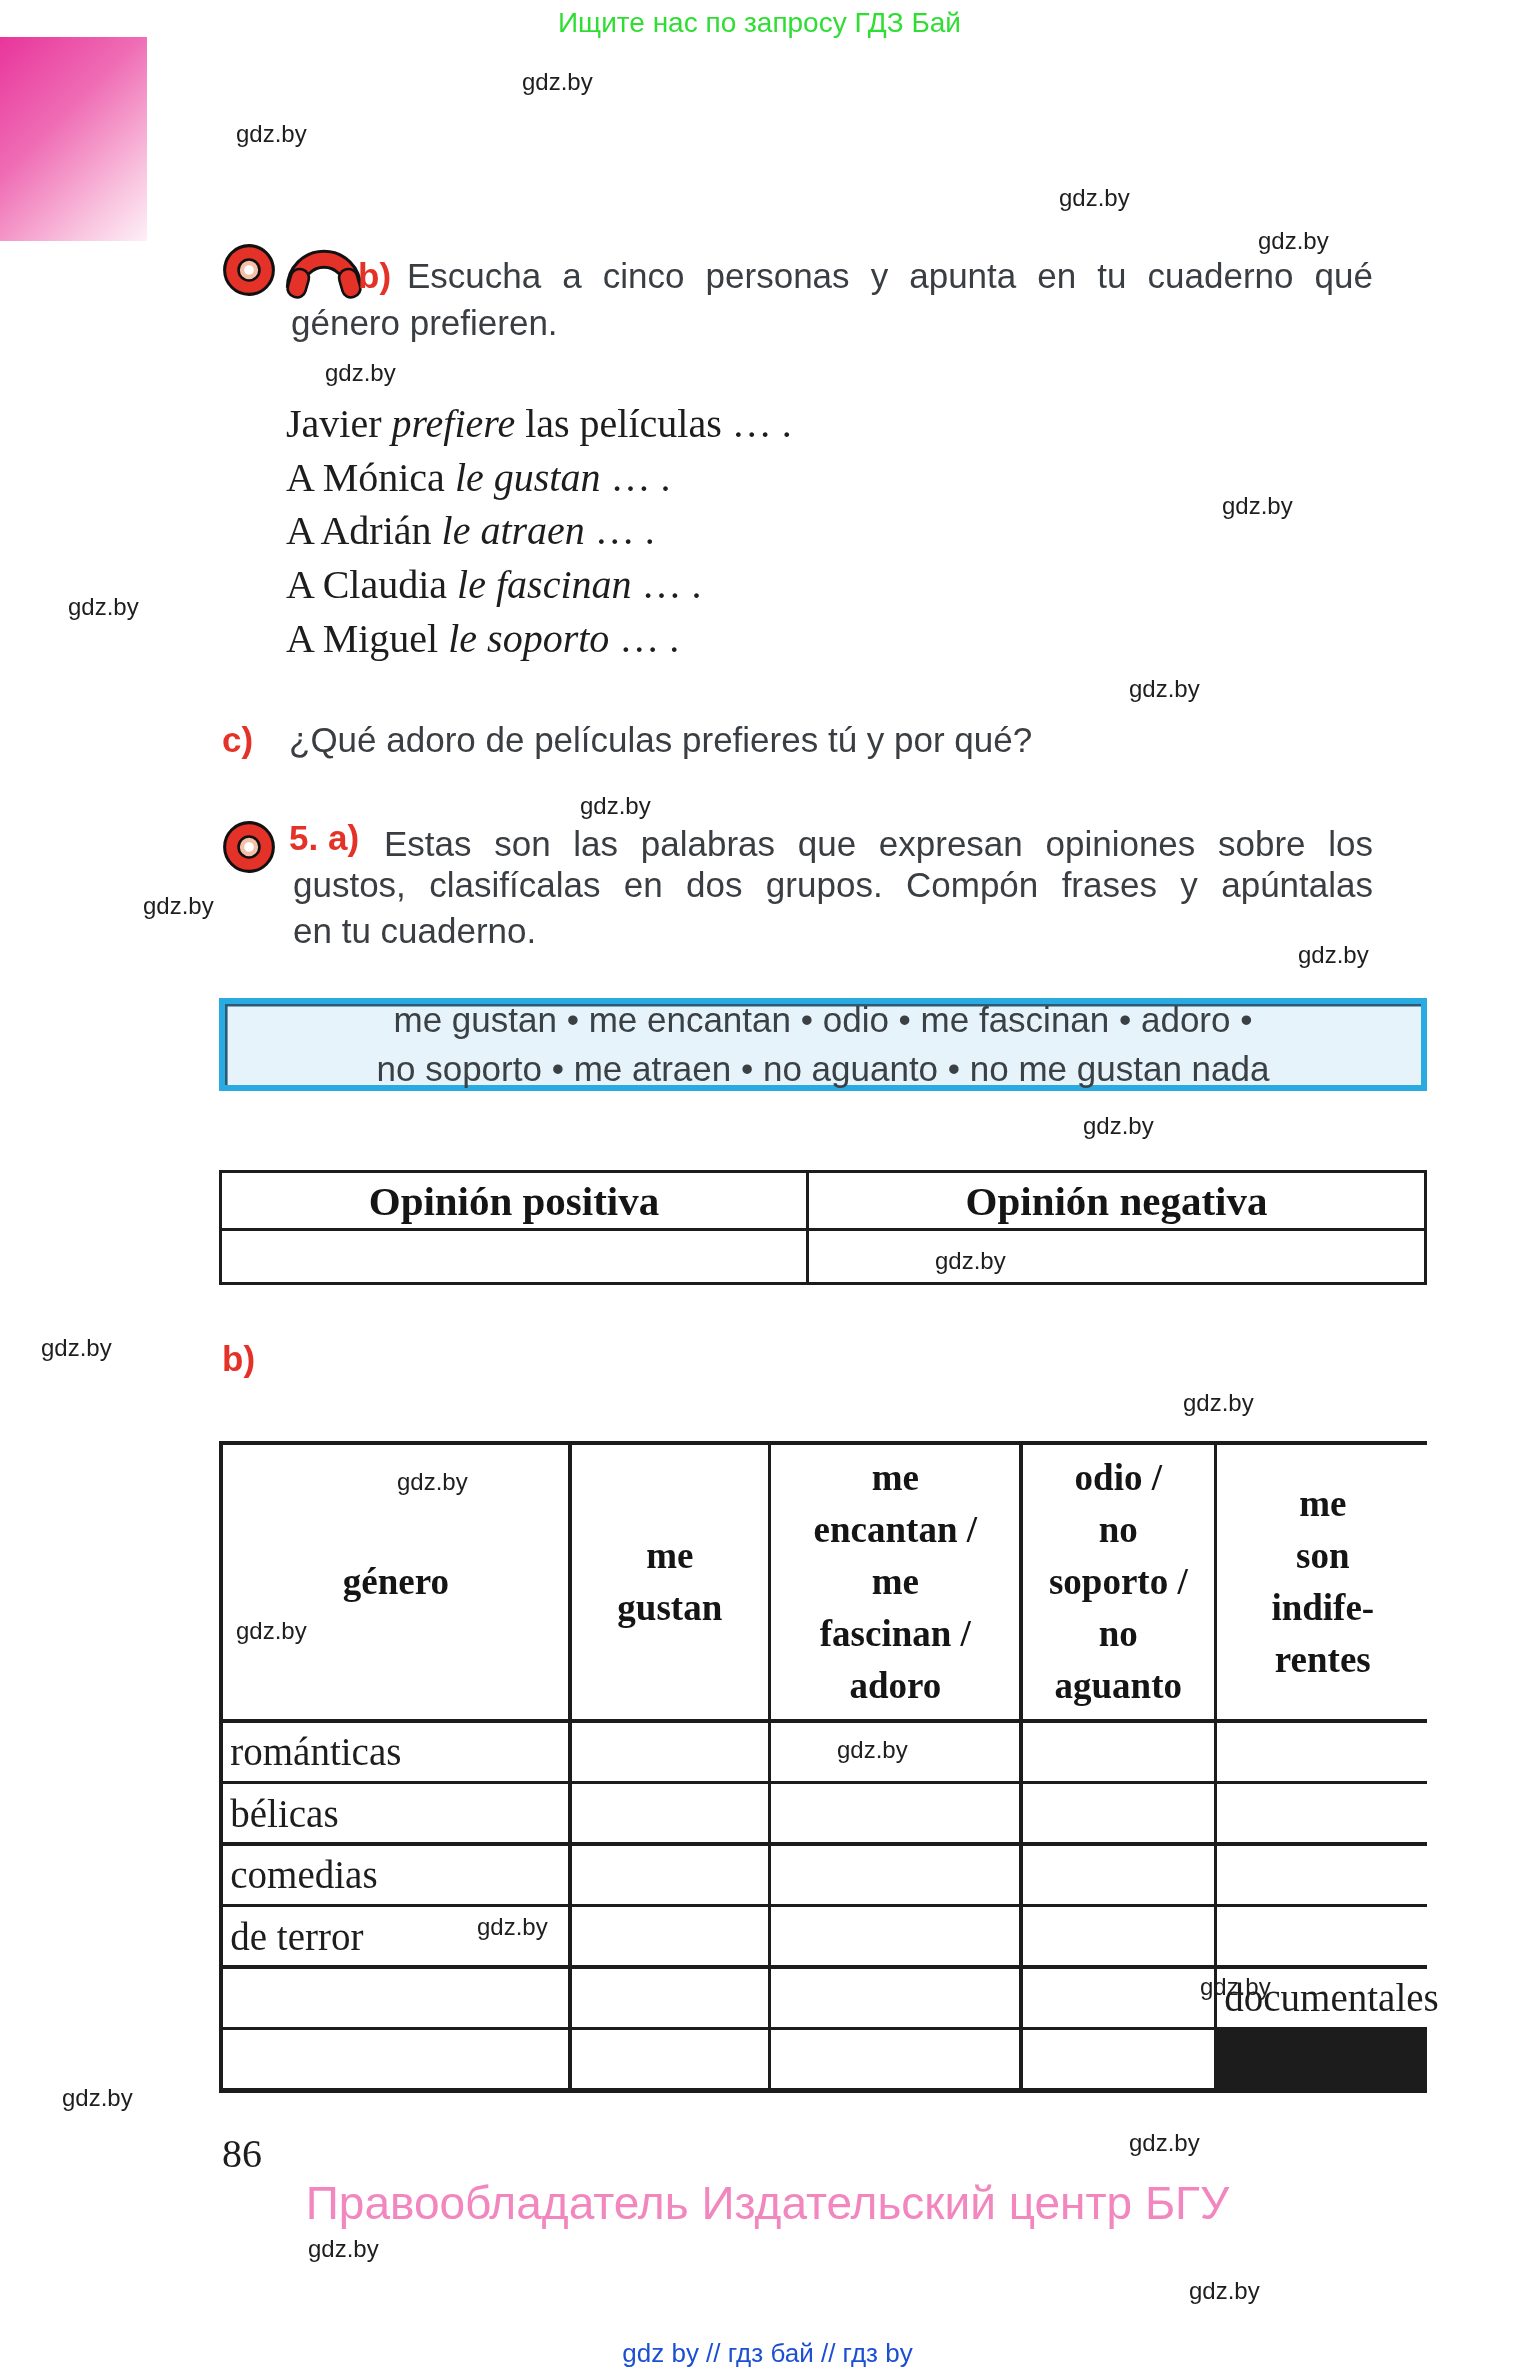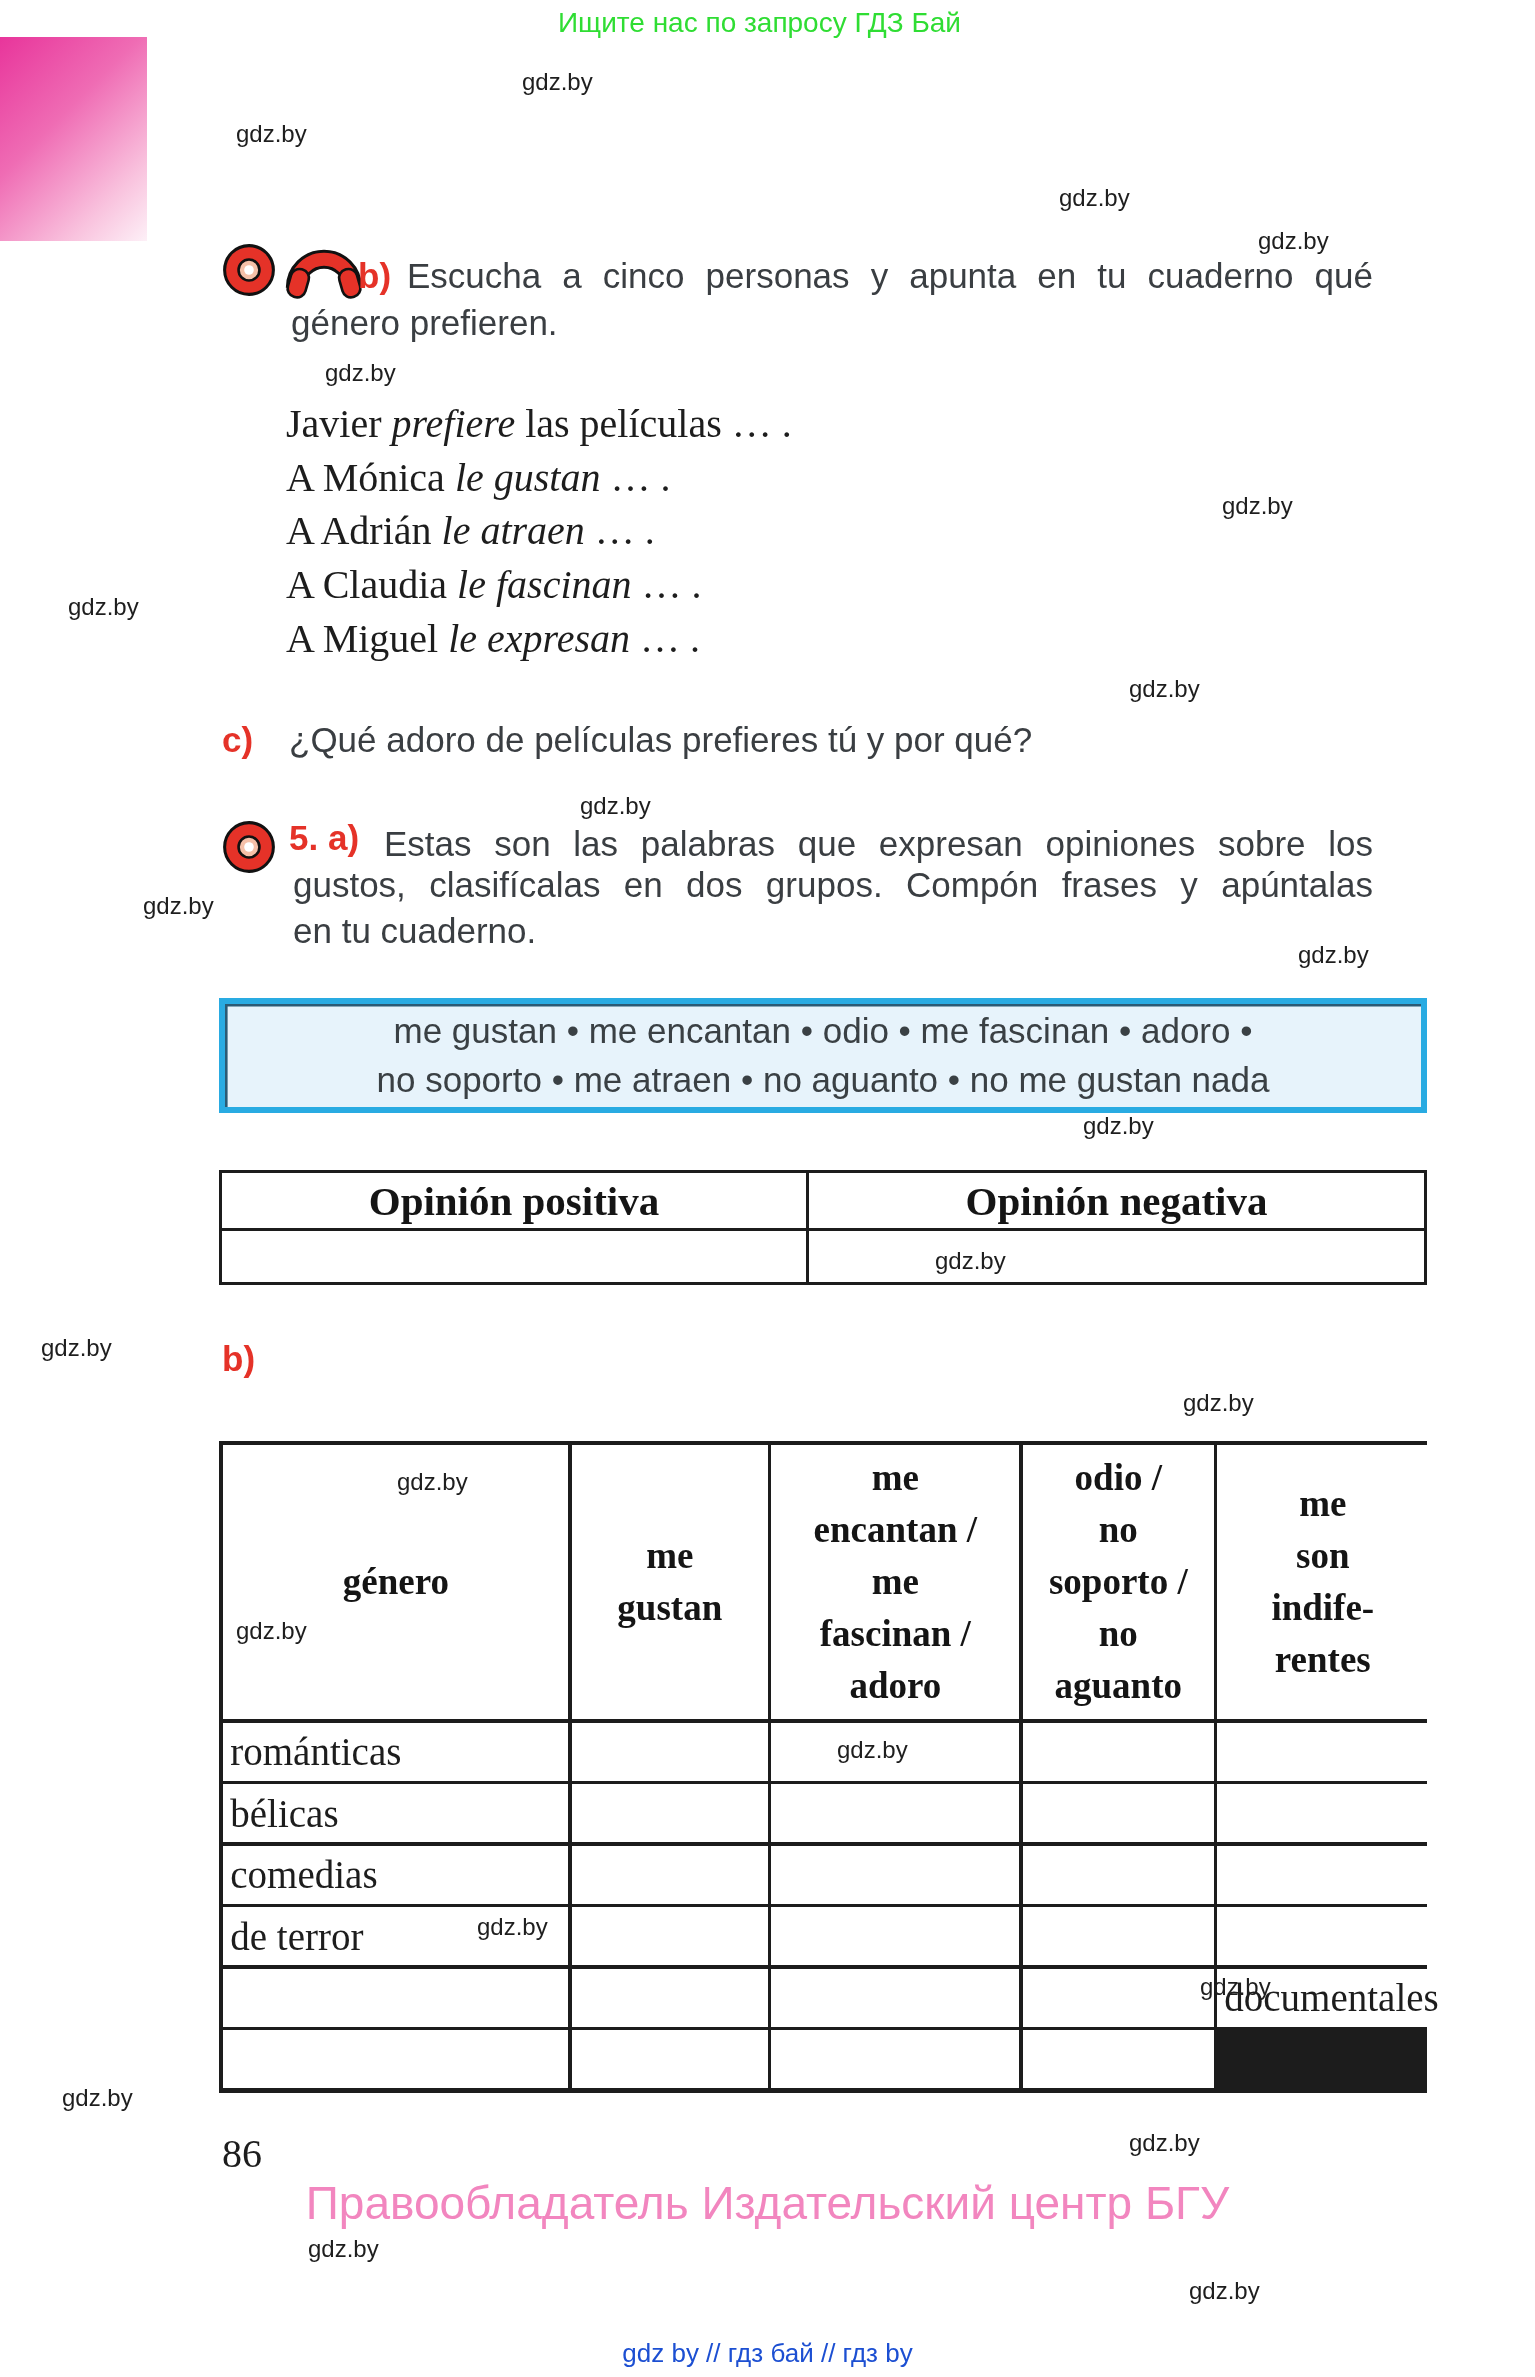--- a/index.html
+++ b/index.html
@@ -24,21 +24,21 @@
   }
   
   .sans{color:#3a3e42;font-size:35px;line-height:40px;}
   .marker{color:#e53228;font-weight:bold;font-size:35px;white-space:nowrap;}
   .just{text-align:justify;text-align-last:justify;white-space:nowrap0;}
   .serif{font-family:"Liberation Serif","DejaVu Serif",serif;color:#1d1d1d;}
   .list-item{font-size:40px;line-height:43px;white-space:nowrap;}
   .list-item .verb{font-style:italic;}
   
   .word-box{
-    left:219px;top:998px;width:1208px;height:115px;box-sizing:border-box;
+    left:219px;top:998px;width:1208px;height:93px;box-sizing:border-box;
     background:#e7f3fb;border:6px solid #29abe2;
     box-shadow:inset 2.6px 2.6px 0 #2b5a74;
     display:flex;flex-direction:column;justify-content:center;align-items:center;gap:8.7px;
     z-index:5;
   }
   .word-box .wline{font-size:35px;color:#3a4044;white-space:nowrap;}
   
   .op-table{
     left:219px;top:1170px;width:1208px;box-sizing:border-box;
     border:3.5px solid #1c1c1c;z-index:5;background:#fff;
@@ -102,21 +102,21 @@
   </div>
 
   <div class="abs marker" style="left:358px;top:256px;">b)</div>
   <div class="abs sans just" style="left:407px;top:256px;width:966px;">Escucha a cinco personas y apunta en tu cuaderno qué</div>
   <div class="abs sans" style="left:291px;top:303px;">género prefieren.</div>
 
   <div class="abs serif list-item" style="left:286px;top:402px;"><span>Javier </span><span class="verb">prefiere</span><span> las películas … .</span></div>
   <div class="abs serif list-item" style="left:286px;top:456px;"><span>A Mónica </span><span class="verb">le gustan</span><span> … .</span></div>
   <div class="abs serif list-item" style="left:286px;top:509px;"><span>A Adrián </span><span class="verb">le atraen</span><span> … .</span></div>
   <div class="abs serif list-item" style="left:286px;top:563px;"><span>A Claudia </span><span class="verb">le fascinan</span><span> … .</span></div>
-  <div class="abs serif list-item" style="left:286px;top:617px;"><span>A Miguel </span><span class="verb">le expresan</span><span> … .</span></div>
+  <div class="abs serif list-item" style="left:286px;top:617px;"><span>A Miguel </span><span class="verb">le soporto</span><span> … .</span></div>
 
   <div class="abs marker" style="left:222px;top:720px;">c)</div>
   <div class="abs sans nowrap" style="left:289px;top:720px;">¿Qué adoro de películas prefieres tú y por qué?</div>
 
   <div class="abs" style="left:222px;top:820px;width:54px;height:54px;">
     <svg width="54" height="54" viewBox="0 0 62 62">
       <circle cx="31" cy="31" r="28" fill="#e53228" stroke="#111" stroke-width="3.5"></circle>
       <circle cx="31" cy="31" r="12" fill="#f5c0a8" stroke="#111" stroke-width="3"></circle>
       <circle cx="31" cy="31" r="5.5" fill="#ffffff"></circle>
     </svg>

